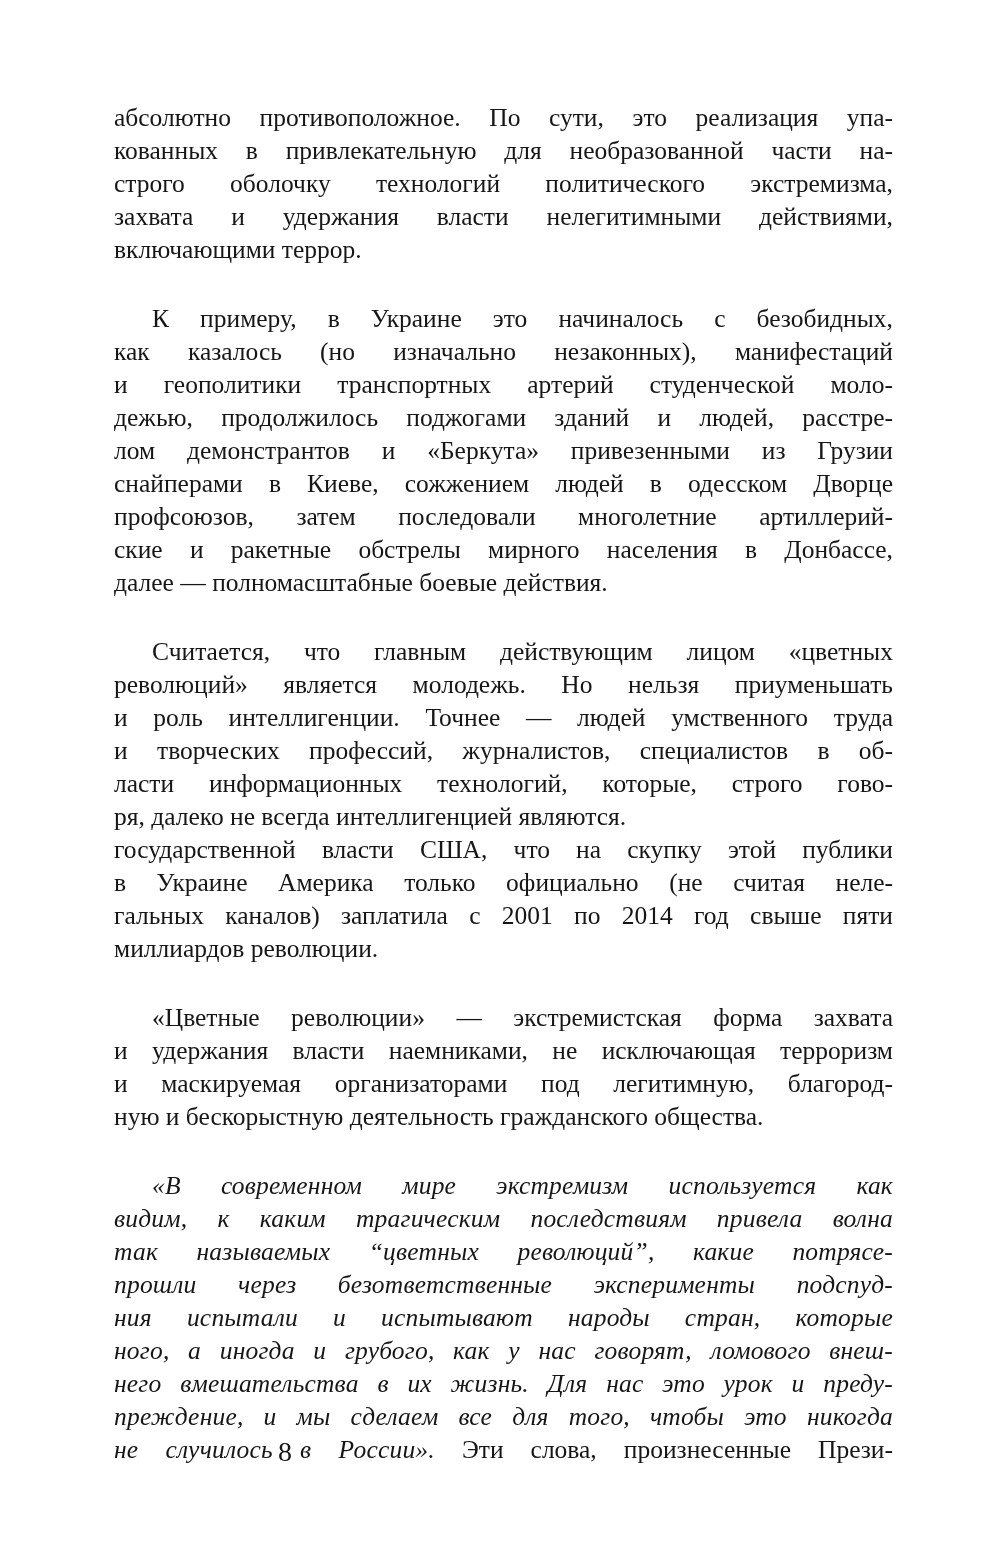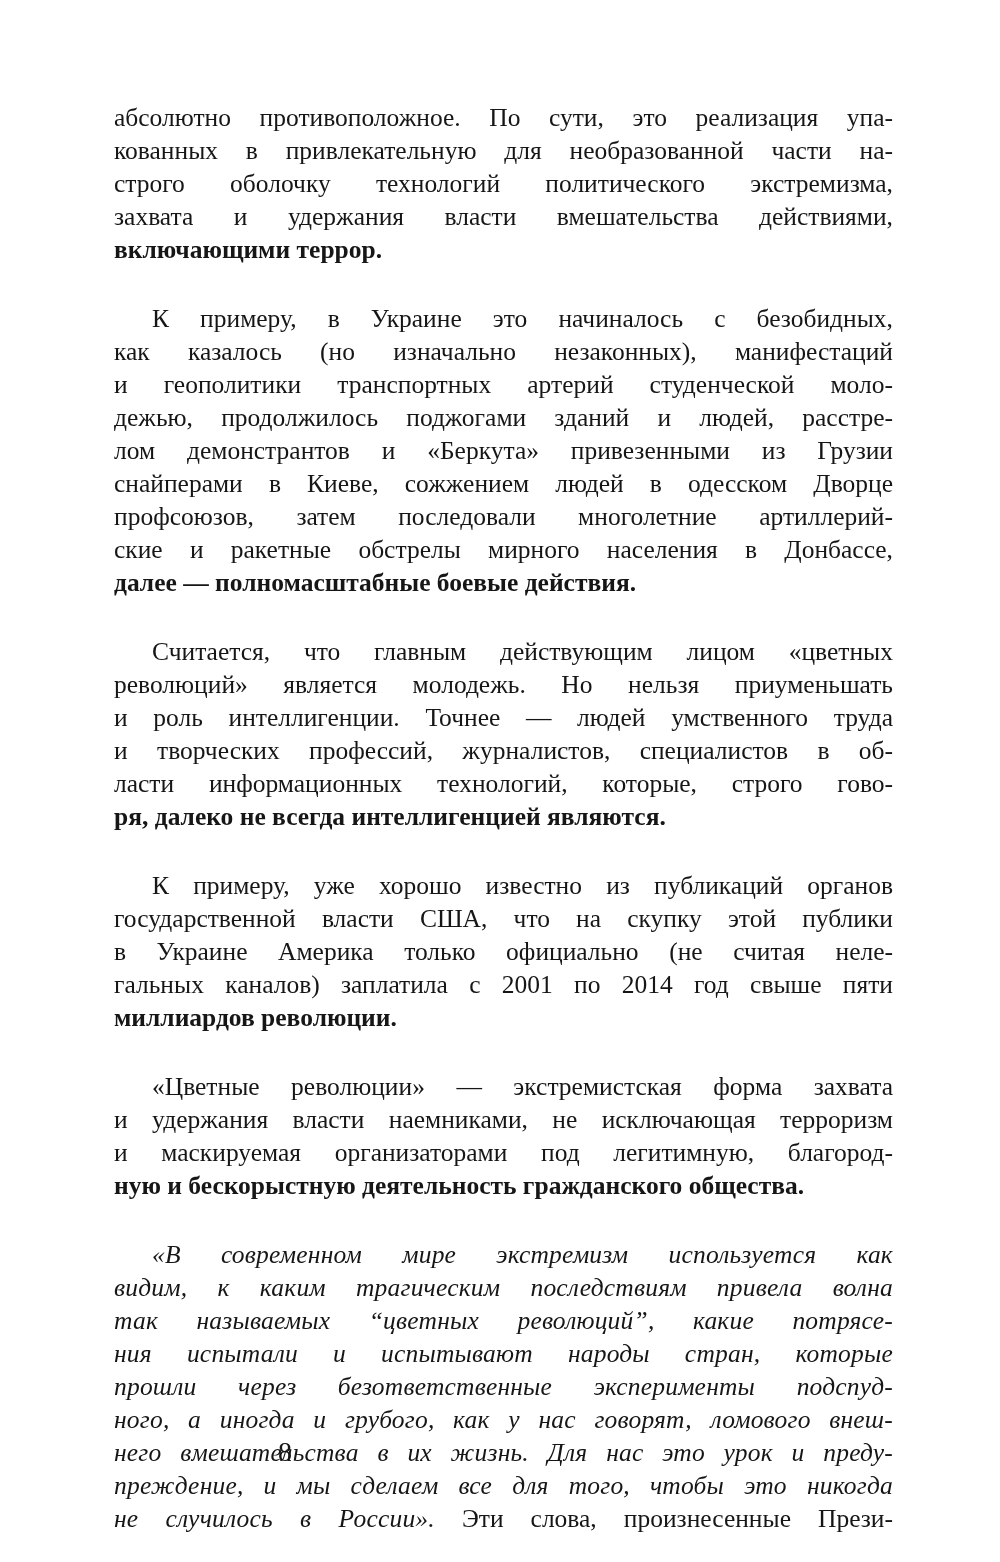--- a/index.html
+++ b/index.html
@@ -23,21 +23,20 @@
   }
   .para { margin: 0; }
   .para.italic { font-style: italic; letter-spacing: 0.2px; }
   .line {
     text-align: justify;
     text-align-last: justify;
     -moz-text-align-last: justify;
   }
   .line.last {
     text-align-last: left;
-    font-weight: bold;
     -moz-text-align-last: left;
   }
   .line.indent { text-indent: 38px; margin-top: 36px; }
   .upright { font-style: normal; letter-spacing: 0; }
   .page-number {
     position: absolute;
     left: 255px;
     top: 1436px;
     width: 60px;
     text-align: center;
@@ -47,21 +46,21 @@
 </style>
 </head>
 <body>
 
 <div class="book-page">
   <div class="text-block">
       <div class="para">
         <div class="line">абсолютно противоположное. По сути, это реализация упа-</div>
         <div class="line">кованных в привлекательную для необразованной части на-</div>
         <div class="line">строго оболочку технологий политического экстремизма,</div>
-        <div class="line">захвата и удержания власти вмешательства действиями,</div>
+        <div class="line">захвата и удержания власти нелегитимными действиями,</div>
         <div class="line last">включающими террор.</div>
       </div>
       <div class="para">
         <div class="line indent">К примеру, в Украине это начиналось с безобидных,</div>
         <div class="line">как казалось (но изначально незаконных), манифестаций</div>
         <div class="line">и геополитики транспортных артерий студенческой моло-</div>
         <div class="line">дежью, продолжилось поджогами зданий и людей, расстре-</div>
         <div class="line">лом демонстрантов и «Беркута» привезенными из Грузии</div>
         <div class="line">снайперами в Киеве, сожжением людей в одесском Дворце</div>
         <div class="line">профсоюзов, затем последовали многолетние артиллерий-</div>
@@ -70,38 +69,37 @@
       </div>
       <div class="para">
         <div class="line indent">Считается, что главным действующим лицом «цветных</div>
         <div class="line">революций» является молодежь. Но нельзя приуменьшать</div>
         <div class="line">и роль интеллигенции. Точнее — людей умственного труда</div>
         <div class="line">и творческих профессий, журналистов, специалистов в об-</div>
         <div class="line">ласти информационных технологий, которые, строго гово-</div>
         <div class="line last">ря, далеко не всегда интеллигенцией являются.</div>
       </div>
       <div class="para">
-        <div class="line indent">К примеру, уже хорошо известно из публикаций органов</div>
         <div class="line">государственной власти США, что на скупку этой публики</div>
         <div class="line">в Украине Америка только официально (не считая неле-</div>
         <div class="line">гальных каналов) заплатила с 2001 по 2014 год свыше пяти</div>
         <div class="line last">миллиардов революции.</div>
       </div>
       <div class="para">
         <div class="line indent">«Цветные революции» — экстремистская форма захвата</div>
         <div class="line">и удержания власти наемниками, не исключающая терроризм</div>
         <div class="line">и маскируемая организаторами под легитимную, благород-</div>
         <div class="line last">ную и бескорыстную деятельность гражданского общества.</div>
       </div>
       <div class="para italic">
         <div class="line indent">«В современном мире экстремизм используется как</div>
         <div class="line">видим, к каким трагическим последствиям привела волна</div>
         <div class="line">так называемых “цветных революций”, какие потрясе-</div>
+        <div class="line">прошли через безответственные эксперименты подспуд-</div>
         <div class="line">ния испытали и испытывают народы стран, которые</div>
-        <div class="line">прошли через безответственные эксперименты подспуд-</div>
         <div class="line">ного, а иногда и грубого, как у нас говорят, ломового внеш-</div>
         <div class="line">него вмешательства в их жизнь. Для нас это урок и преду-</div>
         <div class="line">преждение, и мы сделаем все для того, чтобы это никогда</div>
         <div class="line"><span>не случилось в России».</span><span class="upright"> Эти слова, произнесенные Прези-</span></div>
       </div>
     </div>
   <div class="page-number">8</div>
 </div>
 
 </body></html>

